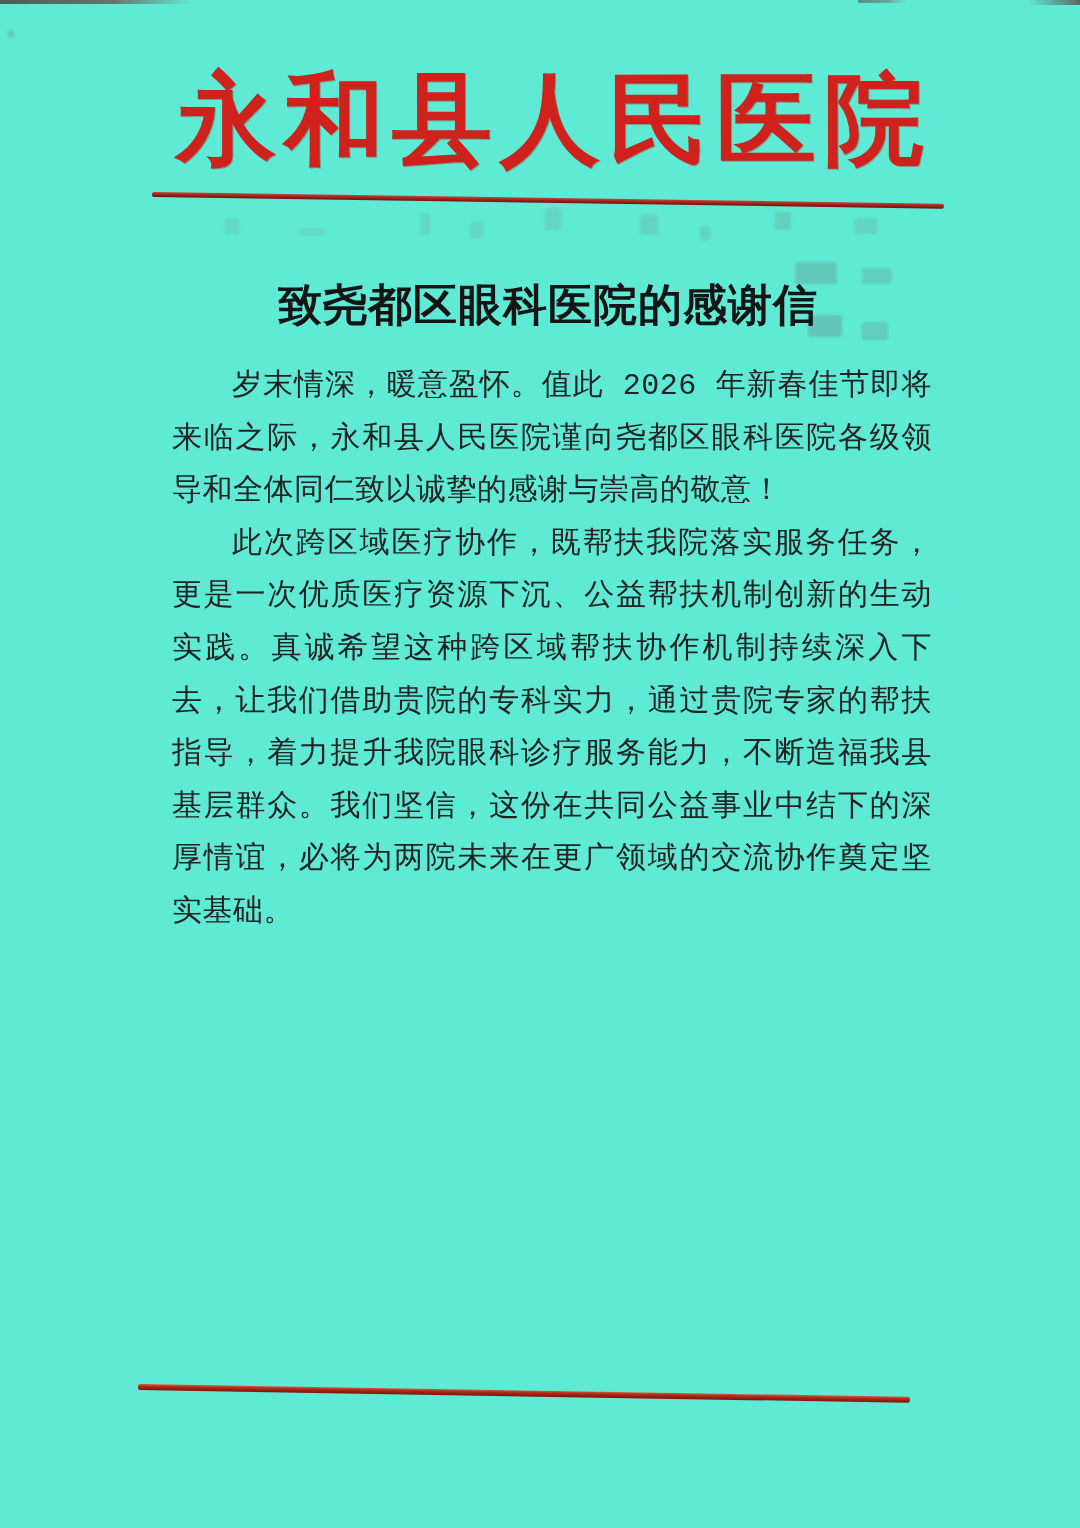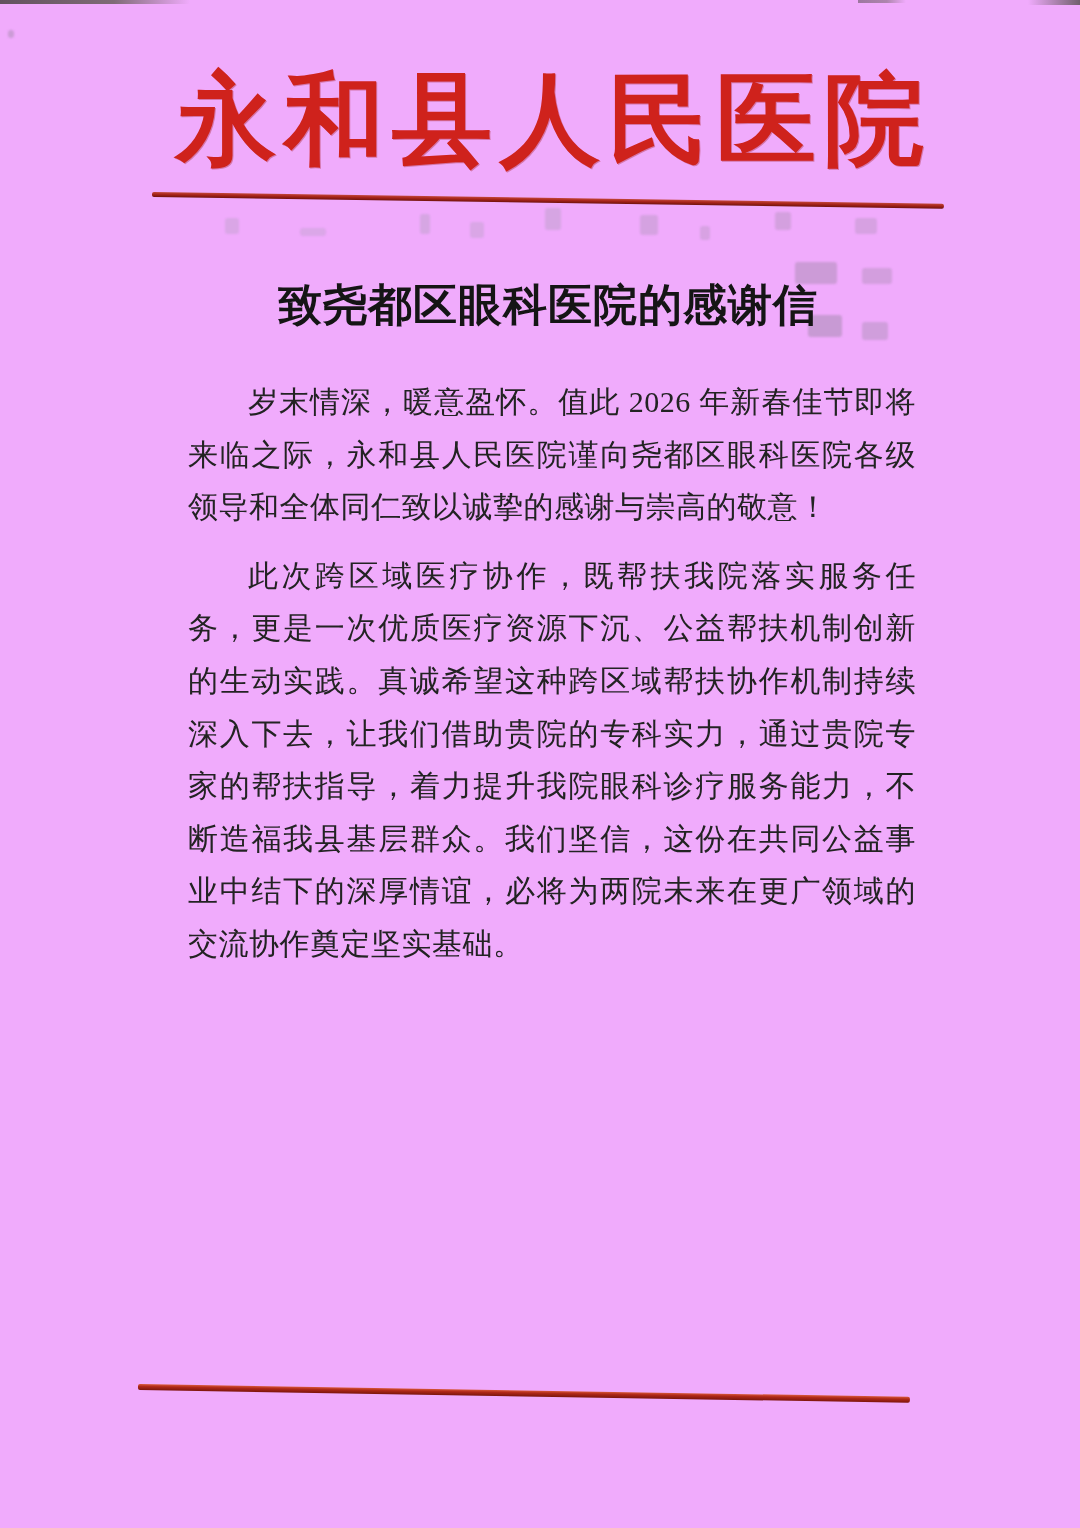--- a/index.html
+++ b/index.html
@@ -4,21 +4,21 @@
 <style>
   html, body {
     margin: 0;
     padding: 0;
     background: #ffffff;
   }
   .page {
     position: relative;
     width: 1080px;
     height: 1528px;
-    background: #f0abfc;
+    background: #5eead4;
     overflow: hidden;
     font-family: "Liberation Serif", "DejaVu Serif", serif;
   }
 
   
   .edge-strip {
     position: absolute;
     top: 0;
     height: 4px;
     background: linear-gradient(90deg, #4a4243, #6b5f5e 60%, rgba(107,95,94,0));
@@ -97,26 +97,27 @@
 
   
   .letter-body {
     position: absolute;
     left: 172px;
     top: 360px;
     width: 760px;
     color: #232323;
   }
   .letter-body p {
-    margin: 16px;
+    margin: 0;
     font-size: 30px;
     line-height: 52.6px;
     text-align: justify;
     text-indent: 2em;
     letter-spacing: 0.5px;
+    font-family: Liberation Mono, monospace;
   }
 
   
   .footer-rule {
     position: absolute;
     left: 138px;
     top: 1384px;
     width: 772px;
     height: 6px;
     background: linear-gradient(180deg, #d8593a 0%, #b02818 40%, #7c150c 100%);

